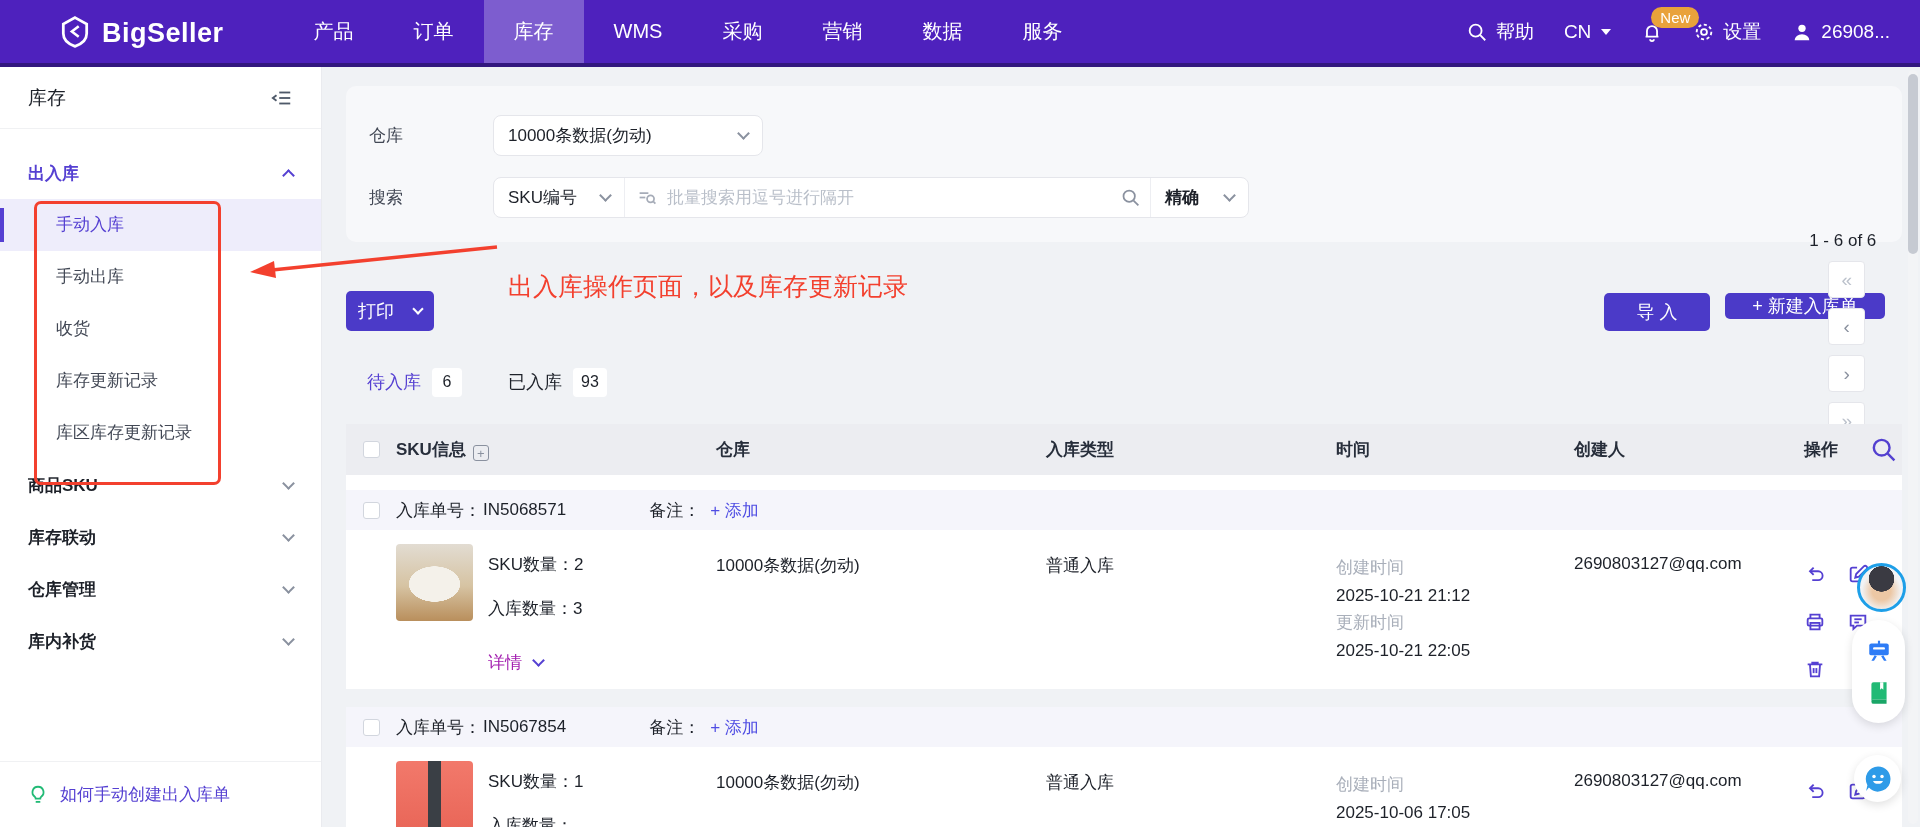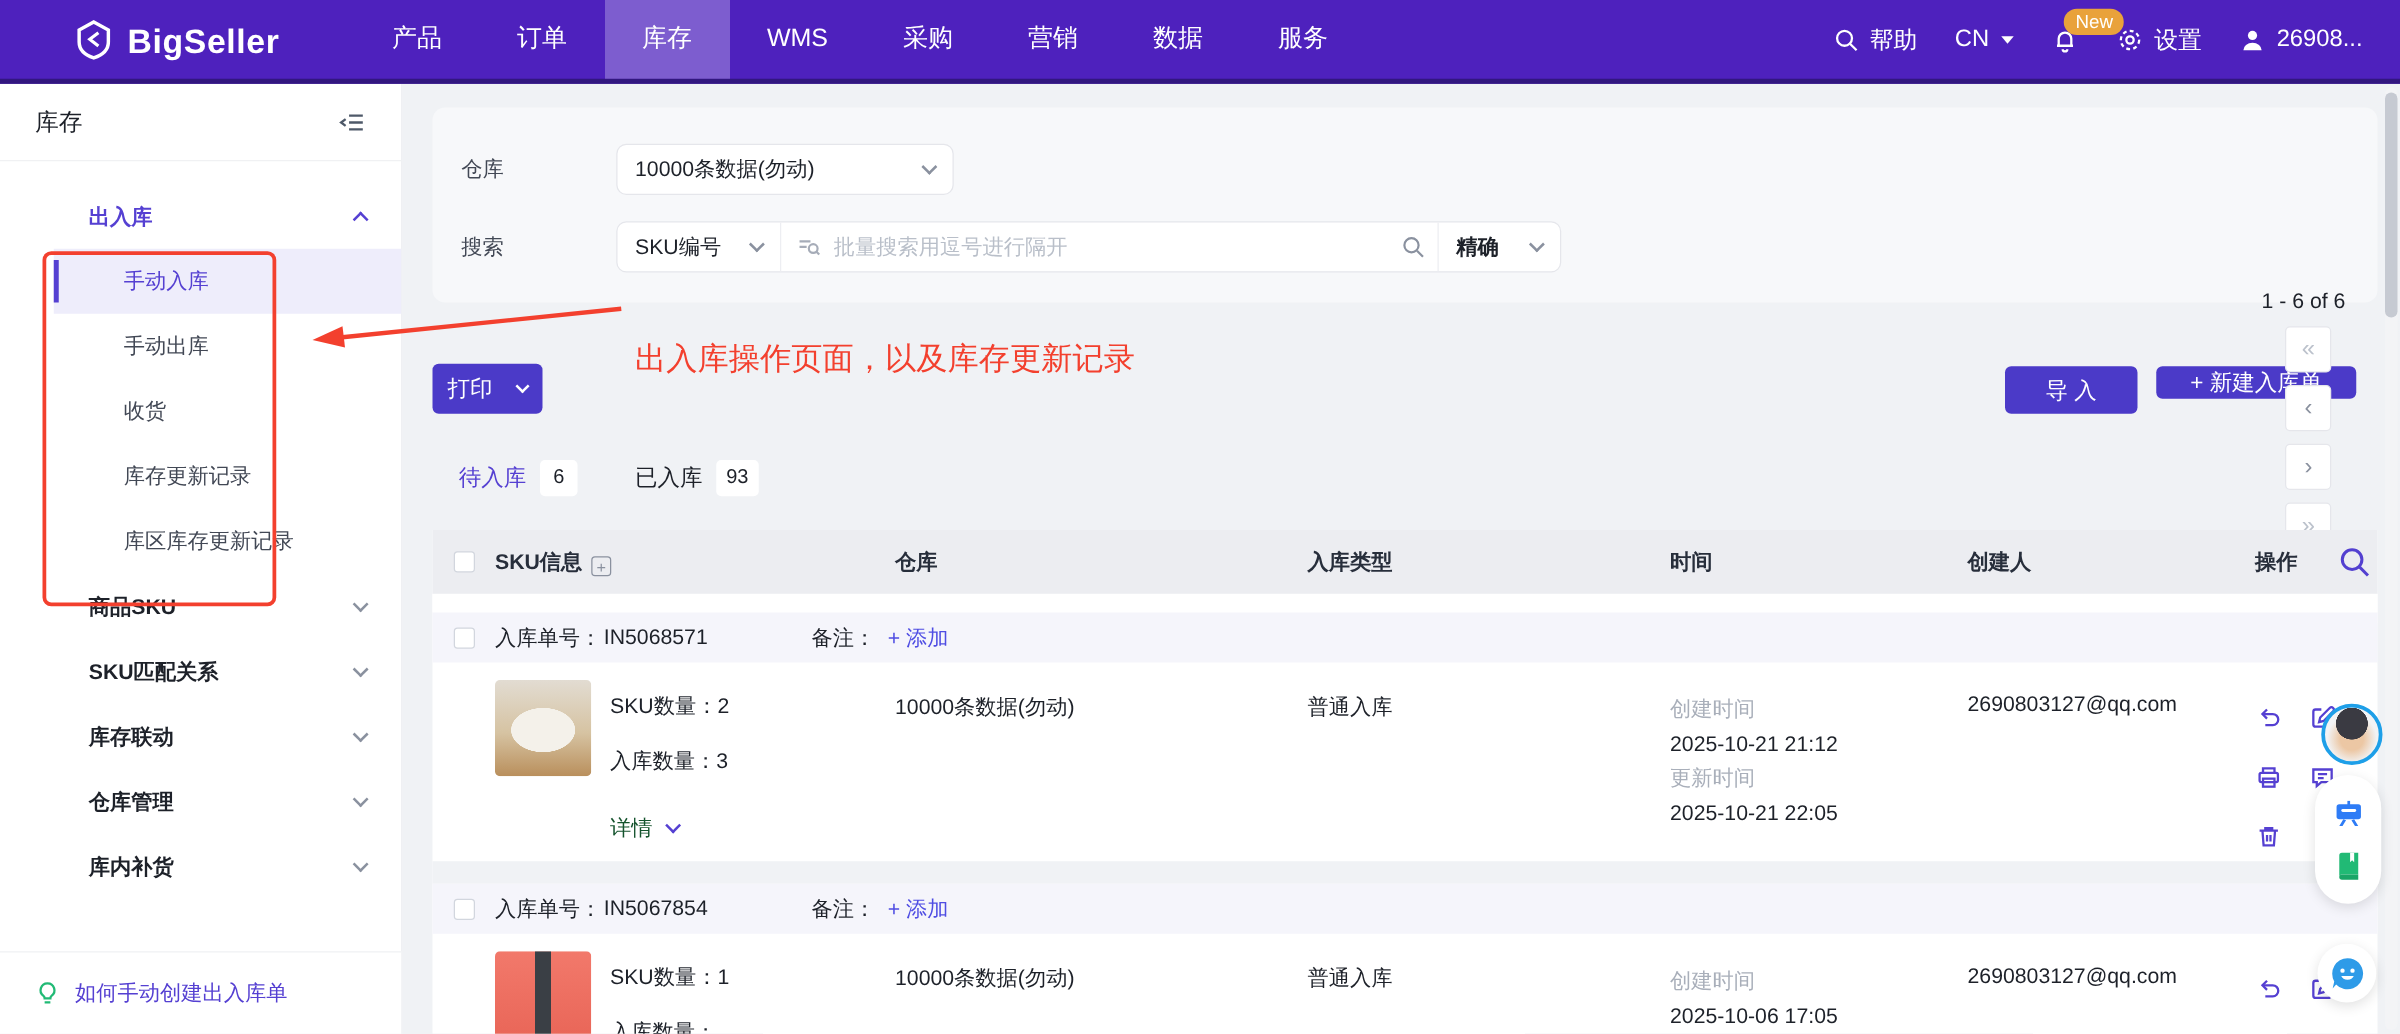--- a/index.html
+++ b/index.html
@@ -16,21 +16,21 @@
   .nav-right { margin-left:auto; display:flex; align-items:center; gap:30px; padding-right:30px; font-size:19px; }
   .nav-chunk { display:flex; align-items:center; gap:8px; cursor:pointer; position:relative; }
   .nav-chunk svg { width:22px; height:22px; }
   .tri-down { width:0; height:0; border-left:5px solid transparent; border-right:5px solid transparent; border-top:6px solid #fff; margin-left:2px; }
   .new-badge { position:absolute; top:-14px; left:10px; background:#E9A23B; color:#fff; font-size:15px; padding:2px 9px; border-radius:12px; }
 
   
   .sidebar { position:absolute; top:67px; left:0; width:322px; bottom:0; background:#fff; border-right:1px solid #EAEBEF; z-index:5; }
   .sb-title { height:62px; display:flex; align-items:center; justify-content:space-between; padding:0 28px; font-size:19px; color:#1D2129; border-bottom:1px solid #F0F1F3; }
   .sb-title svg { width:22px; height:22px; cursor:pointer; }
-  .sb-nav { padding-top:18px;padding-left:43px; }
+  .sb-nav { padding-top:18px; }
   .sb-section { height:52px; display:flex; align-items:center; justify-content:space-between; padding:0 28px; font-size:17px; font-weight:bold; color:#1D2129; cursor:pointer; }
   .sb-section.expanded { color:#5540D2; }
   .sb-item { height:52px; line-height:52px; padding-left:56px; font-size:17px; color:#424855; position:relative; cursor:pointer; }
   .sb-item.active { background:#EEEDFB; color:#5540D2; }
   .sb-item.active::before { content:''; position:absolute; left:0; top:9px; bottom:9px; width:4px; background:#5540D2; }
   .chev { display:inline-block; width:9px; height:9px; border-right:2px solid #8A919F; border-bottom:2px solid #8A919F; transform:rotate(45deg); margin-top:-4px; }
   .chev.up { transform:rotate(-135deg); margin-top:4px; }
   .chev.purple { border-color:#5540D2; }
   .sb-help { position:absolute; bottom:0; left:0; right:0; height:66px; border-top:1px solid #F0F1F3; display:flex; align-items:center; gap:11px; padding:0 27px; color:#5540D2; font-size:17px; cursor:pointer; background:#fff; }
   .sb-help svg { width:22px; height:22px; flex:none; }
@@ -90,21 +90,21 @@
   .g-note { margin-left:83px; }
   .g-add { margin-left:10px; color:#4F4DE3; cursor:pointer; }
   .p-row { min-height:159px; font-size:17px; color:#1D2129; }
   .cell-top { padding-top:24px; }
   .c-sku { padding-top:14px; }
   .sku-flex { display:flex; gap:15px; }
   .p-img { width:77px; height:77px; border-radius:4px; flex:none; }
   .img-shoes { background:radial-gradient(ellipse 55% 38% at 50% 52%, #F4F1EA 0 60%, transparent 61%), linear-gradient(180deg,#E2DCD2 0%, #D6C3A2 55%, #B98F5C 100%); }
   .img-bottle { background:linear-gradient(90deg, transparent 0 42%, #3A3F45 42% 58%, transparent 58%), linear-gradient(180deg,#F2796B 0%, #E86456 100%); }
   .sku-lines { display:flex; flex-direction:column; gap:21px; padding-top:9px; }
-  .detail-link { margin:30px 0 0 92px; color:#14532d; display:inline-flex; align-items:center; gap:12px; cursor:pointer; }
+  .detail-link { margin:30px 0 0 92px; color:#a21caf; display:inline-flex; align-items:center; gap:12px; cursor:pointer; }
   .detail-link .chev { border-color:#5540D2; }
   .time-stack { line-height:27.5px; }
   .t-gray { color:#A9AFBA; }
   .row-gap { height:18px; background:#F0F2F5; }
   .c-actions { padding-top:33px; display:grid; grid-template-columns:22px 22px; gap:17px 21px; color:#5540D2; }
   .c-actions .aicon { width:22px; height:22px; cursor:pointer; }
   .c-actions svg { width:22px; height:22px; display:block; }
 
   
   .float-avatar { position:absolute; left:1857px; top:563px; width:49px; height:49px; border-radius:50%; border:3px solid #1E9FE8; background:radial-gradient(circle at 50% 30%, #3a3a42 0 34%, transparent 35%), radial-gradient(circle at 50% 58%, #ecc7a4 0 28%, #f2f3f5 60%); z-index:30; cursor:pointer; }
@@ -195,24 +195,20 @@
       <div class="sb-item active">手动入库</div>
       <div class="sb-item">手动出库</div>
       <div class="sb-item">收货</div>
       <div class="sb-item">库存更新记录</div>
       <div class="sb-item">库区库存更新记录</div>
       <div class="sb-section">
         <span>商品SKU</span>
         <span class="chev"></span>
       </div>
       <div class="sb-section">
-        <span>SKU匹配关系</span>
-        <span class="chev"></span>
-      </div>
-      <div class="sb-section">
         <span>库存联动</span>
         <span class="chev"></span>
       </div>
       <div class="sb-section">
         <span>仓库管理</span>
         <span class="chev"></span>
       </div>
       <div class="sb-section">
         <span>库内补货</span>
         <span class="chev"></span>

